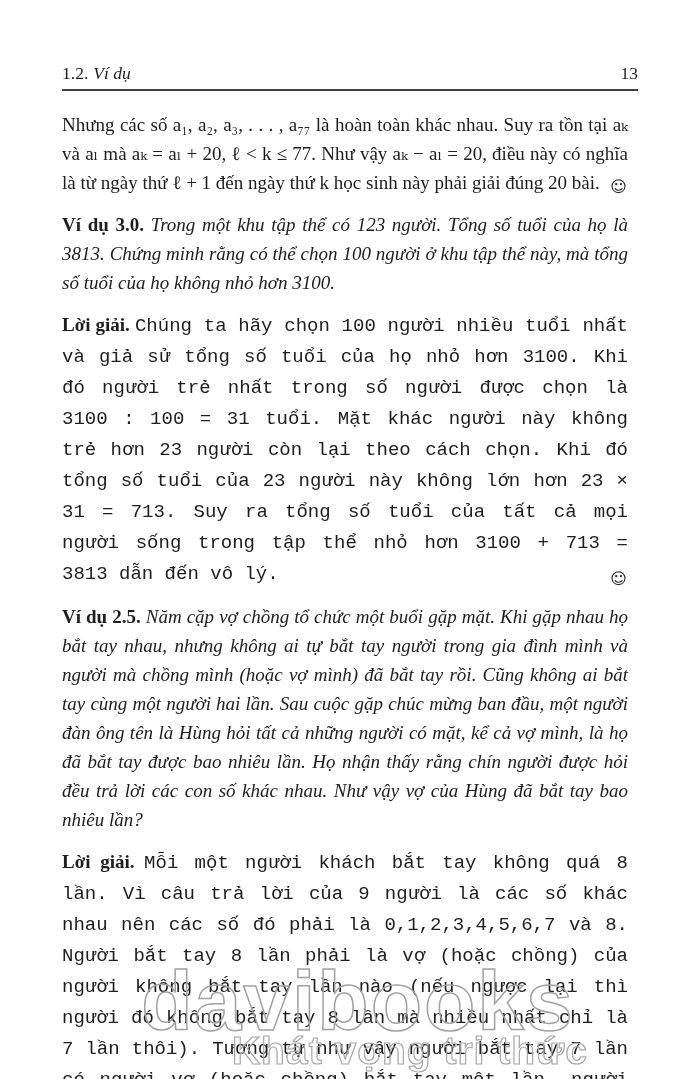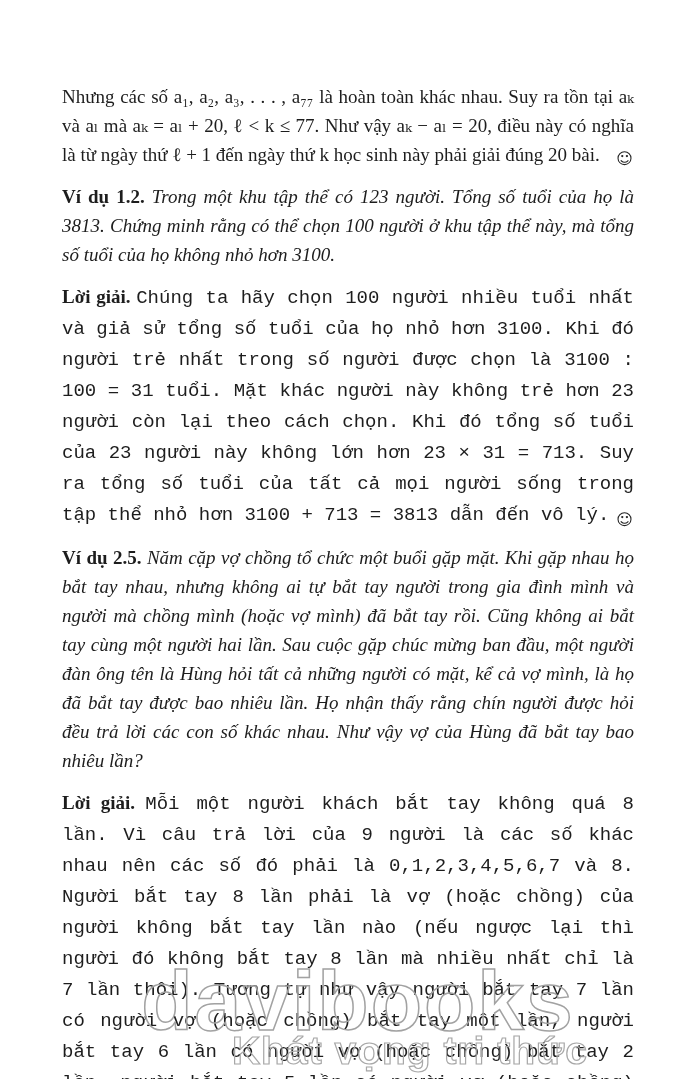--- a/index.html
+++ b/index.html
@@ -29,21 +29,21 @@
     padding-bottom: 5px;
     border-bottom: 2px solid #414141;
   }
   .running-header .section-no { font-style: normal; margin-right: 5px; }
   .running-header .section-title { font-style: italic; }
   .content { margin-top: 19px; }
   p.para {
     font-size: 19px;
     line-height: 29px;
     text-align: justify;
-    margin: 0 4px 13px 0;
+    margin: 0 10px 13px 0;
     position: relative;
   }
   .label-example { font-weight: bold; font-style: normal; }
   .body-example  { font-style: italic; }
   .label-solution { font-weight: bold; }
   .body-solution  { font-style: normal; font-family: Liberation Mono, monospace; }
   .smiley {
     position: absolute;
     right: 1px;
     bottom: 2px;
@@ -77,30 +77,36 @@
     fill: none;
     stroke: #a8a8a8;
     stroke-width: 1.2;
   }
 </style>
 </head>
 <body>
 
 <div class="page">
 
+  <div class="running-header">
+    <div>
+      <span class="section-no">1.2.</span><span class="section-title">Ví dụ</span>
+    </div>
+    <span>13</span>
+  </div>
 
   <div class="content">
 
     <p class="para">
       <span>Nhưng các số a₁, a₂, a₃, . . . , a₇₇ là hoàn toàn khác nhau. Suy ra tồn tại aₖ và aₗ mà aₖ = aₗ + 20, ℓ &lt; k ≤ 77. Như vậy aₖ − aₗ = 20, điều này có nghĩa là từ ngày thứ ℓ + 1 đến ngày thứ k học sinh này phải giải đúng 20 bài.</span>
       <span class="smiley">☺</span>
     </p>
 
     <p class="para">
-      <span class="label-example">Ví dụ 1.2.</span>
+      <span class="label-example">Ví dụ 3.0.</span>
       <span class="body-example">Trong một khu tập thể có 123 người. Tổng số tuổi của họ là 3813. Chứng minh rằng có thể chọn 100 người ở khu tập thể này, mà tổng số tuổi của họ không nhỏ hơn 3100.</span>
     </p>
 
     <p class="para">
       <span class="label-solution">Lời giải.</span>
       <span class="body-solution">Chúng ta hãy chọn 100 người nhiều tuổi nhất và giả sử tổng số tuổi của họ nhỏ hơn 3100. Khi đó người trẻ nhất trong số người được chọn là 3100 : 100 = 31 tuổi. Mặt khác người này không trẻ hơn 23 người còn lại theo cách chọn. Khi đó tổng số tuổi của 23 người này không lớn hơn 23 × 31 = 713. Suy ra tổng số tuổi của tất cả mọi người sống trong tập thể nhỏ hơn 3100 + 713 = 3813 dẫn đến vô lý.</span>
       <span class="smiley">☺</span>
     </p>
 
     <p class="para">

